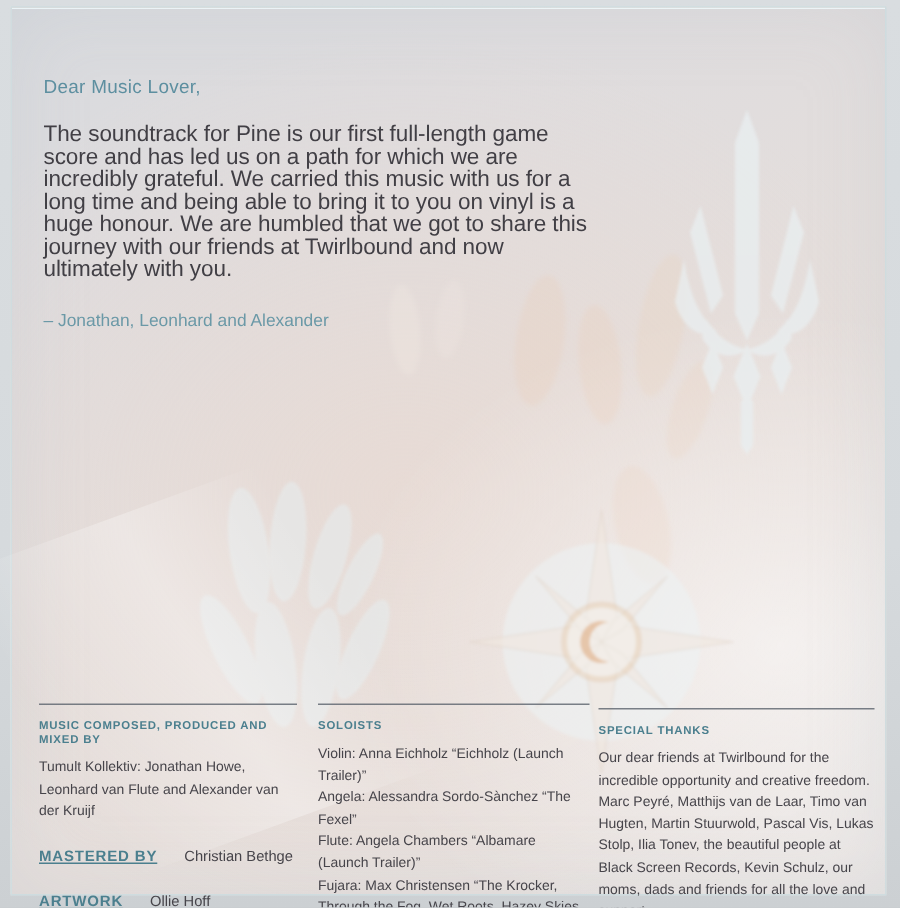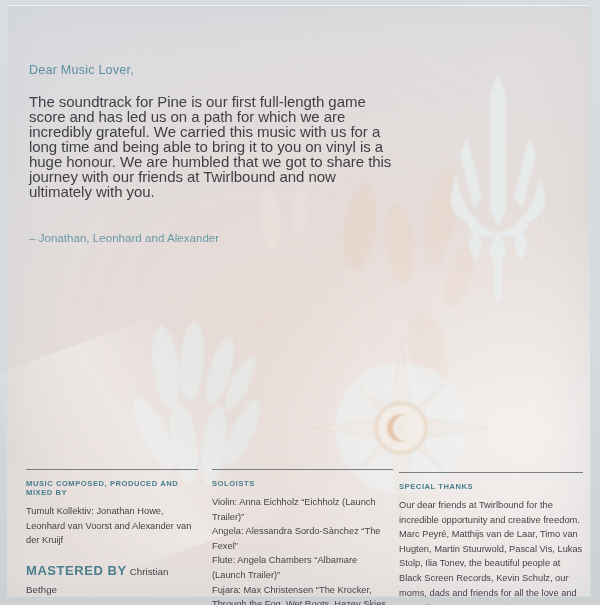--- a/index.html
+++ b/index.html
@@ -19,34 +19,34 @@
     box-shadow:inset 0 1px 0 rgba(240,250,252,0.8), inset 0 0 50px rgba(185,190,200,0.25);
   }
   .beam{
     position:absolute;left:-90px;bottom:40px;width:460px;height:230px;
     background:linear-gradient(78deg, rgba(255,255,255,0) 25%, rgba(255,255,255,0.30) 48%, rgba(255,255,255,0) 68%);
     transform:rotate(-20deg);pointer-events:none;
   }
   .bg-art{position:absolute;left:0;top:0;pointer-events:none;}
 
   .letter{position:absolute;left:21px;top:46px;width:372px;z-index:2;}
-  .salutation{margin:12px 0 17px;font-size:12.6px;color:#5d8fa0;letter-spacing:0.2px;}
+  .salutation{margin:0 0 17px;font-size:12.6px;color:#5d8fa0;letter-spacing:0.2px;}
   .para{margin:0 0 15px;font-size:15px;line-height:15px;color:#413f45;letter-spacing:-0.05px;}
-  .signature{margin:32px 0 0;font-size:11.6px;color:#6b99a7;}
+  .signature{margin:20px 0 0;font-size:11.6px;color:#6b99a7;}
 
   .credits{position:absolute;left:0;top:0;width:582px;height:591px;z-index:2;}
   .col{position:absolute;}
   .col1{left:18px;top:464px;width:172px;}
   .col2{left:204px;top:464px;width:181px;}
   .col3{left:391px;top:467px;width:184px;}
   .rule{border-top:1px solid rgba(90,98,108,0.8);margin:0 0 9px;}
   .chead{font-size:7.6px;font-weight:bold;letter-spacing:0.55px;color:#4b7f8e;margin:0 0 7px;}
   .cbody{margin:0 0 13px;font-size:9.3px;line-height:14.6px;color:#46444a;}
   .cline{margin:0 0 12px;}
-  .clabel{font-size:13px;font-weight:bold;letter-spacing:0.55px;color:#4b7f8e;margin-right:3px;}
+  .clabel{font-size:10px;font-weight:bold;letter-spacing:0.55px;color:#4b7f8e;margin-right:18px;text-decoration:underline;}
   .cvalue{font-size:9.8px;color:#46444a;}
   .centry{margin:0;font-size:9.3px;line-height:14.6px;color:#46444a;}
 </style>
 </head>
 <body>
 
 <div class="stage">
   <div class="insert">
 
     <svg class="bg-art" width="582" height="591" viewBox="0 0 582 591">
@@ -117,21 +117,21 @@
       <p class="salutation">Dear Music Lover,</p>
       <p class="para">The soundtrack for Pine is our first full-length game score and has led us on a path for which we are incredibly grateful. We carried this music with us for a long time and being able to bring it to you on vinyl is a huge honour. We are humbled that we got to share this journey with our friends at Twirlbound and now ultimately with you.</p>
       <p class="signature">– Jonathan, Leonhard and Alexander</p>
     </div>
 
     <div class="credits">
 
       <div class="col col1">
         <div class="rule"></div>
         <p class="chead">MUSIC COMPOSED, PRODUCED AND MIXED BY</p>
-        <p class="cbody">Tumult Kollektiv: Jonathan Howe, Leonhard van Voorst and Alexander van der Kruijf</p>
+        <p class="cbody">Tumult Kollektiv: Jonathan Howe, Leonhard van Flute and Alexander van der Kruijf</p>
         <p class="cline">
           <span class="clabel">MASTERED BY</span><span class="cvalue">Christian Bethge</span>
         </p>
         <p class="cline">
           <span class="clabel">ARTWORK</span><span class="cvalue">Ollie Hoff</span>
         </p>
       </div>
 
       <div class="col col2">
         <div class="rule"></div>

